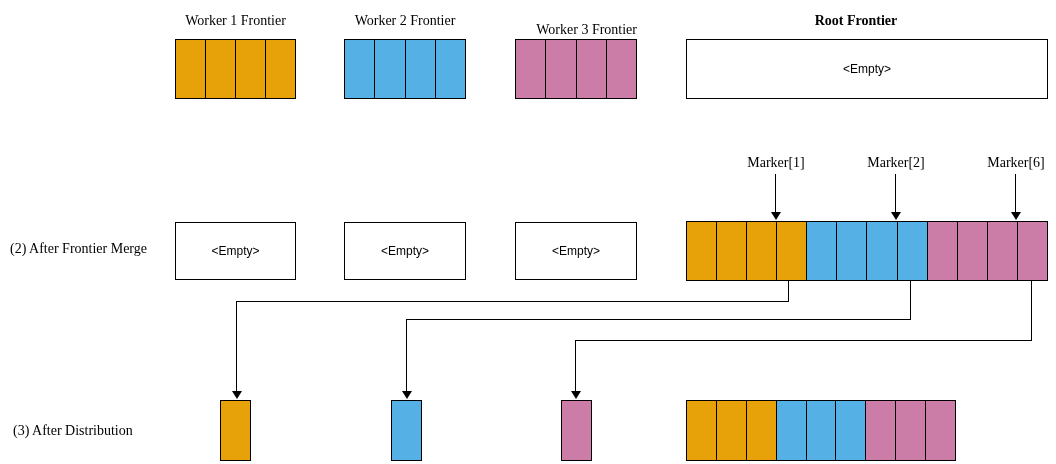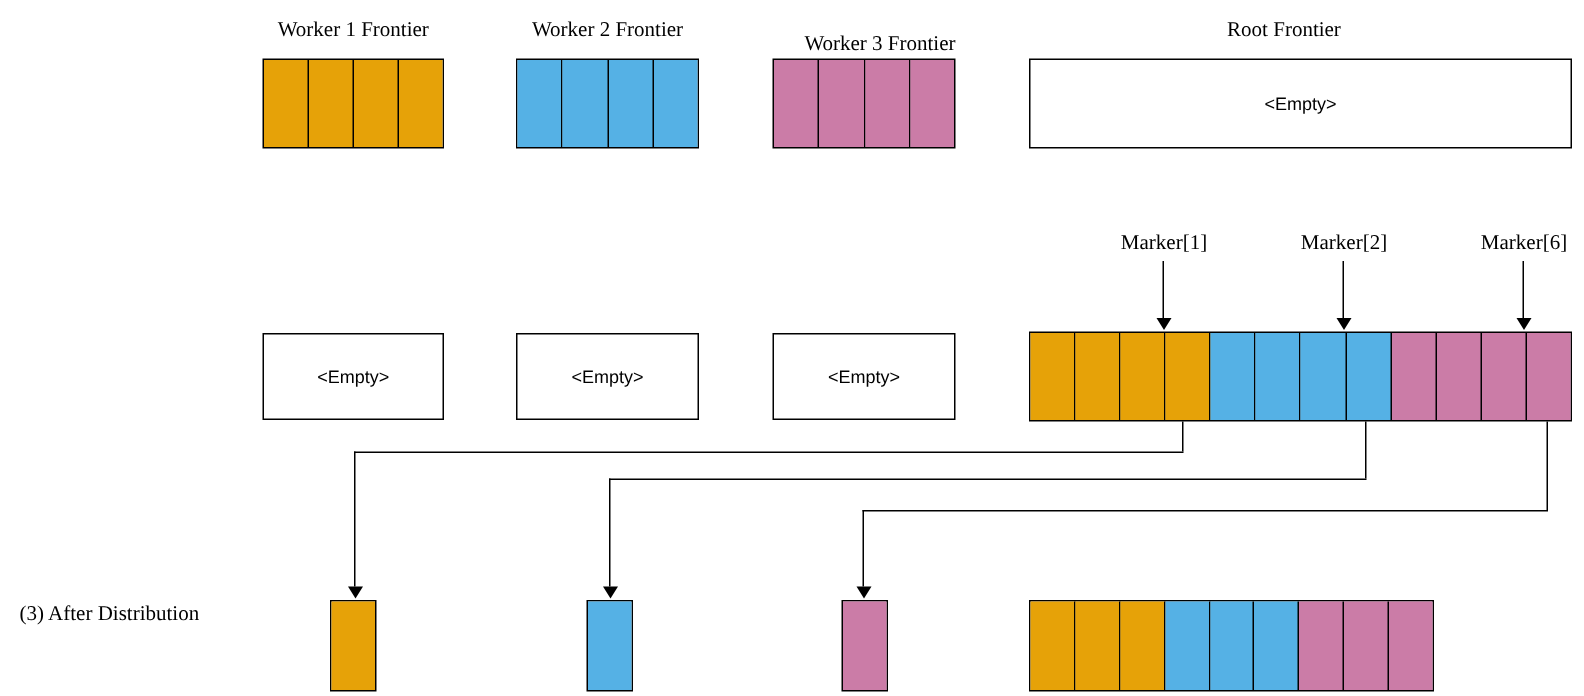--- a/index.html
+++ b/index.html
@@ -38,21 +38,21 @@
 </style>
 </head>
 <body>
 
 <div class="canvas">
 
 
   <div class="bar-title" style="left:175px;top:13px;width:121px;">Worker 1 Frontier</div>
   <div class="bar-title" style="left:344px;top:13px;width:122px;">Worker 2 Frontier</div>
   <div class="bar-title" style="left:515px;top:22px;width:122px;text-align:right;">Worker 3 Frontier</div>
-  <div class="bar-title" style="left:686px;top:13px;width:340px;">Root Frontier</div>
+  <div class="bar-title" style="left:686px;top:13px;width:340px;font-weight:bold;">Root Frontier</div>
 
   <div class="bar" style="left:175px;top:39px;width:121px;height:60px;">
       <div class="cell" style="background: rgb(230, 162, 8);"></div>
       <div class="cell" style="background: rgb(230, 162, 8);"></div>
       <div class="cell" style="background: rgb(230, 162, 8);"></div>
       <div class="cell" style="background: rgb(230, 162, 8);"></div>
     </div>
   <div class="bar" style="left:344px;top:39px;width:122px;height:60px;">
       <div class="cell" style="background: rgb(85, 177, 229);"></div>
       <div class="cell" style="background: rgb(85, 177, 229);"></div>
@@ -62,20 +62,21 @@
   <div class="bar" style="left:515px;top:39px;width:122px;height:60px;">
       <div class="cell" style="background: rgb(203, 124, 167);"></div>
       <div class="cell" style="background: rgb(203, 124, 167);"></div>
       <div class="cell" style="background: rgb(203, 124, 167);"></div>
       <div class="cell" style="background: rgb(203, 124, 167);"></div>
     </div>
   <div class="empty-box" style="left:686px;top:39px;width:362px;height:60px;">
     <span>&lt;Empty&gt;</span>
   </div>
 
+  <div class="row-label" style="left:10px;top:241px;">(2) After Frontier Merge</div>
 
   <div class="marker-label" style="left:736px;top:155px;width:80px;text-align:center;">Marker[1]</div>
   <div class="marker-label" style="left:856px;top:155px;width:80px;">Marker[2]</div>
   <div class="marker-label" style="left:976px;top:155px;width:80px;">Marker[6]</div>
 
   <div class="vline" style="left:775px;top:174px;height:38px;"></div>
   <div class="arrow-down" style="left:771px;top:212px;"></div>
   <div class="vline" style="left:895px;top:174px;height:38px;"></div>
   <div class="arrow-down" style="left:891px;top:212px;"></div>
   <div class="vline" style="left:1015px;top:174px;height:38px;"></div>
@@ -114,21 +115,21 @@
   <div class="vline" style="left:910px;top:281px;height:38px;"></div>
   <div class="hline" style="left:406px;top:319px;width:505px;"></div>
   <div class="vline" style="left:406px;top:319px;height:72px;"></div>
   <div class="arrow-down" style="left:402px;top:391px;"></div>
 
   <div class="vline" style="left:1031px;top:281px;height:59px;"></div>
   <div class="hline" style="left:575px;top:340px;width:457px;"></div>
   <div class="vline" style="left:575px;top:340px;height:51px;"></div>
   <div class="arrow-down" style="left:571px;top:391px;"></div>
 
-  <div class="row-label" style="left:13px;top:402px;">(3) After Distribution</div>
+  <div class="row-label" style="left:13px;top:423px;">(3) After Distribution</div>
 
   <div class="bar" style="left:220px;top:400px;width:31px;height:61px;">
       <div class="cell" style="background: rgb(230, 162, 8);"></div>
     </div>
   <div class="bar" style="left:391px;top:400px;width:31px;height:61px;">
       <div class="cell" style="background: rgb(85, 177, 229);"></div>
     </div>
   <div class="bar" style="left:561px;top:400px;width:31px;height:61px;">
       <div class="cell" style="background: rgb(203, 124, 167);"></div>
     </div>

